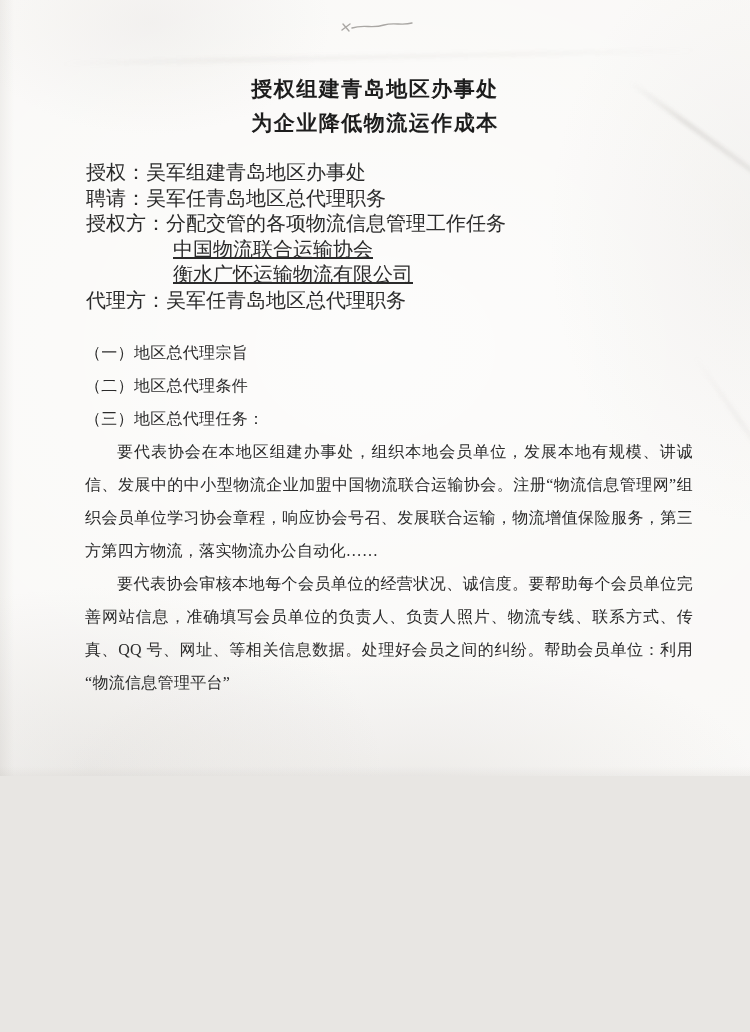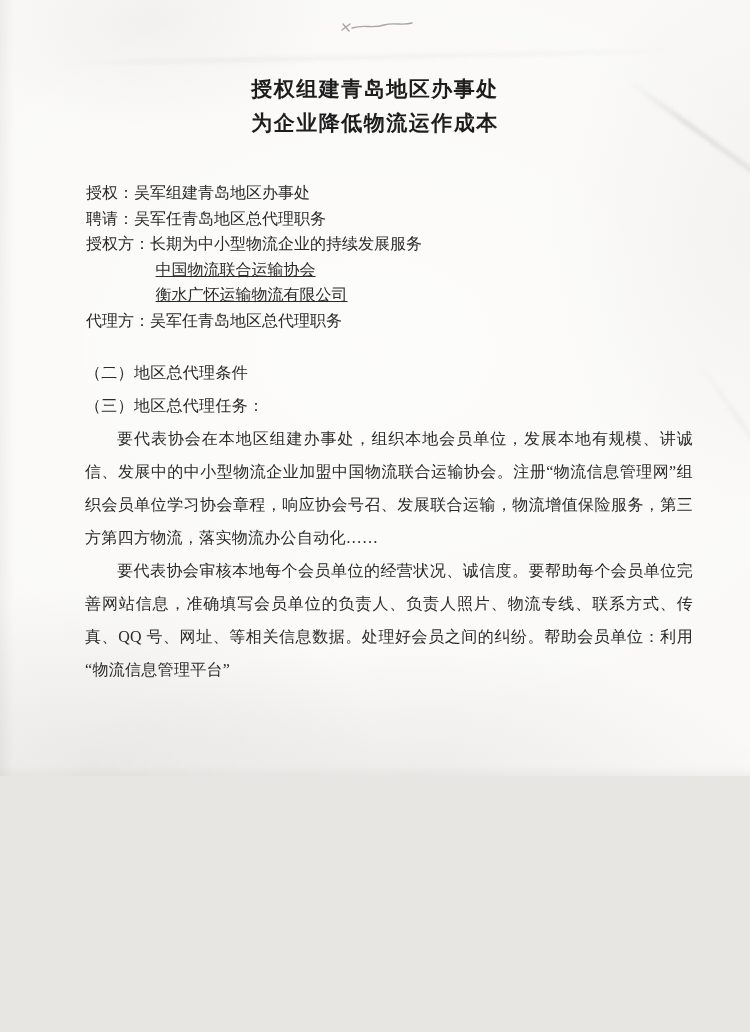--- a/index.html
+++ b/index.html
@@ -65,22 +65,22 @@
     padding-top: 72px;
     text-align: center;
     font-size: 21px;
     line-height: 34px;
     font-weight: bold;
     letter-spacing: 1.5px;
     color: #1d1d1d;
   }
   .title-line { display: block; }
   .meta {
-    margin: 40px 58px 0 86px;
-    font-size: 16px;
+    margin: 20px 58px 0 86px;
+    font-size: 20px;
     line-height: 25.5px;
   }
   .meta-line { white-space: nowrap; }
   .meta-line.cont { padding-left: 4.35em; text-decoration: underline; }
   .doc-body {
     margin: 23px 57px 0 85px;
     font-size: 16px;
     line-height: 33px;
     text-align: justify;
     text-justify: inter-ideograph;
@@ -113,27 +113,28 @@
   <div class="crease crease-right-mid"></div>
 
   <h1 class="title">
     <span class="title-line">授权组建青岛地区办事处</span>
     <span class="title-line">为企业降低物流运作成本</span>
   </h1>
 
   <div class="meta">
     <div class="meta-line"><span>授权：</span><span>吴军组建青岛地区办事处</span></div>
     <div class="meta-line"><span>聘请：</span><span>吴军任青岛地区总代理职务</span></div>
-    <div class="meta-line"><span>授权方：</span><span>长期为中小型物流企业的持续发展服务</span></div>
+    <div class="meta-line"><span>授权方：</span><span>分配交管的各项物流信息管理工作任务</span></div>
     <div class="meta-line cont"><span>中国物流联合运输协会</span></div>
     <div class="meta-line cont"><span>衡水广怀运输物流有限公司</span></div>
     <div class="meta-line"><span>代理方：</span><span>吴军任青岛地区总代理职务</span></div>
   </div>
 
   <div class="doc-body">
+    <p class="sec-heading">（一）地区总代理宗旨</p>
 
     <p class="sec-heading">（二）地区总代理条件</p>
 
     <p class="sec-heading">（三）地区总代理任务：</p>
     <p class="para">要代表协会在本地区组建办事处，组织本地会员单位，发展本地有规模、讲诚信、发展中的中小型物流企业加盟中国物流联合运输协会。注册“物流信息管理网”组织会员单位学习协会章程，响应协会号召、发展联合运输，物流增值保险服务，第三方第四方物流，落实物流办公自动化……</p>
     <p class="para">要代表协会审核本地每个会员单位的经营状况、诚信度。要帮助每个会员单位完善网站信息，准确填写会员单位的负责人、负责人照片、物流专线、联系方式、传真、QQ 号、网址、等相关信息数据。处理好会员之间的纠纷。帮助会员单位：利用“物流信息管理平台”</p>
   </div>
 
   <div class="footer">第 1 页 共 3 页</div>
 

